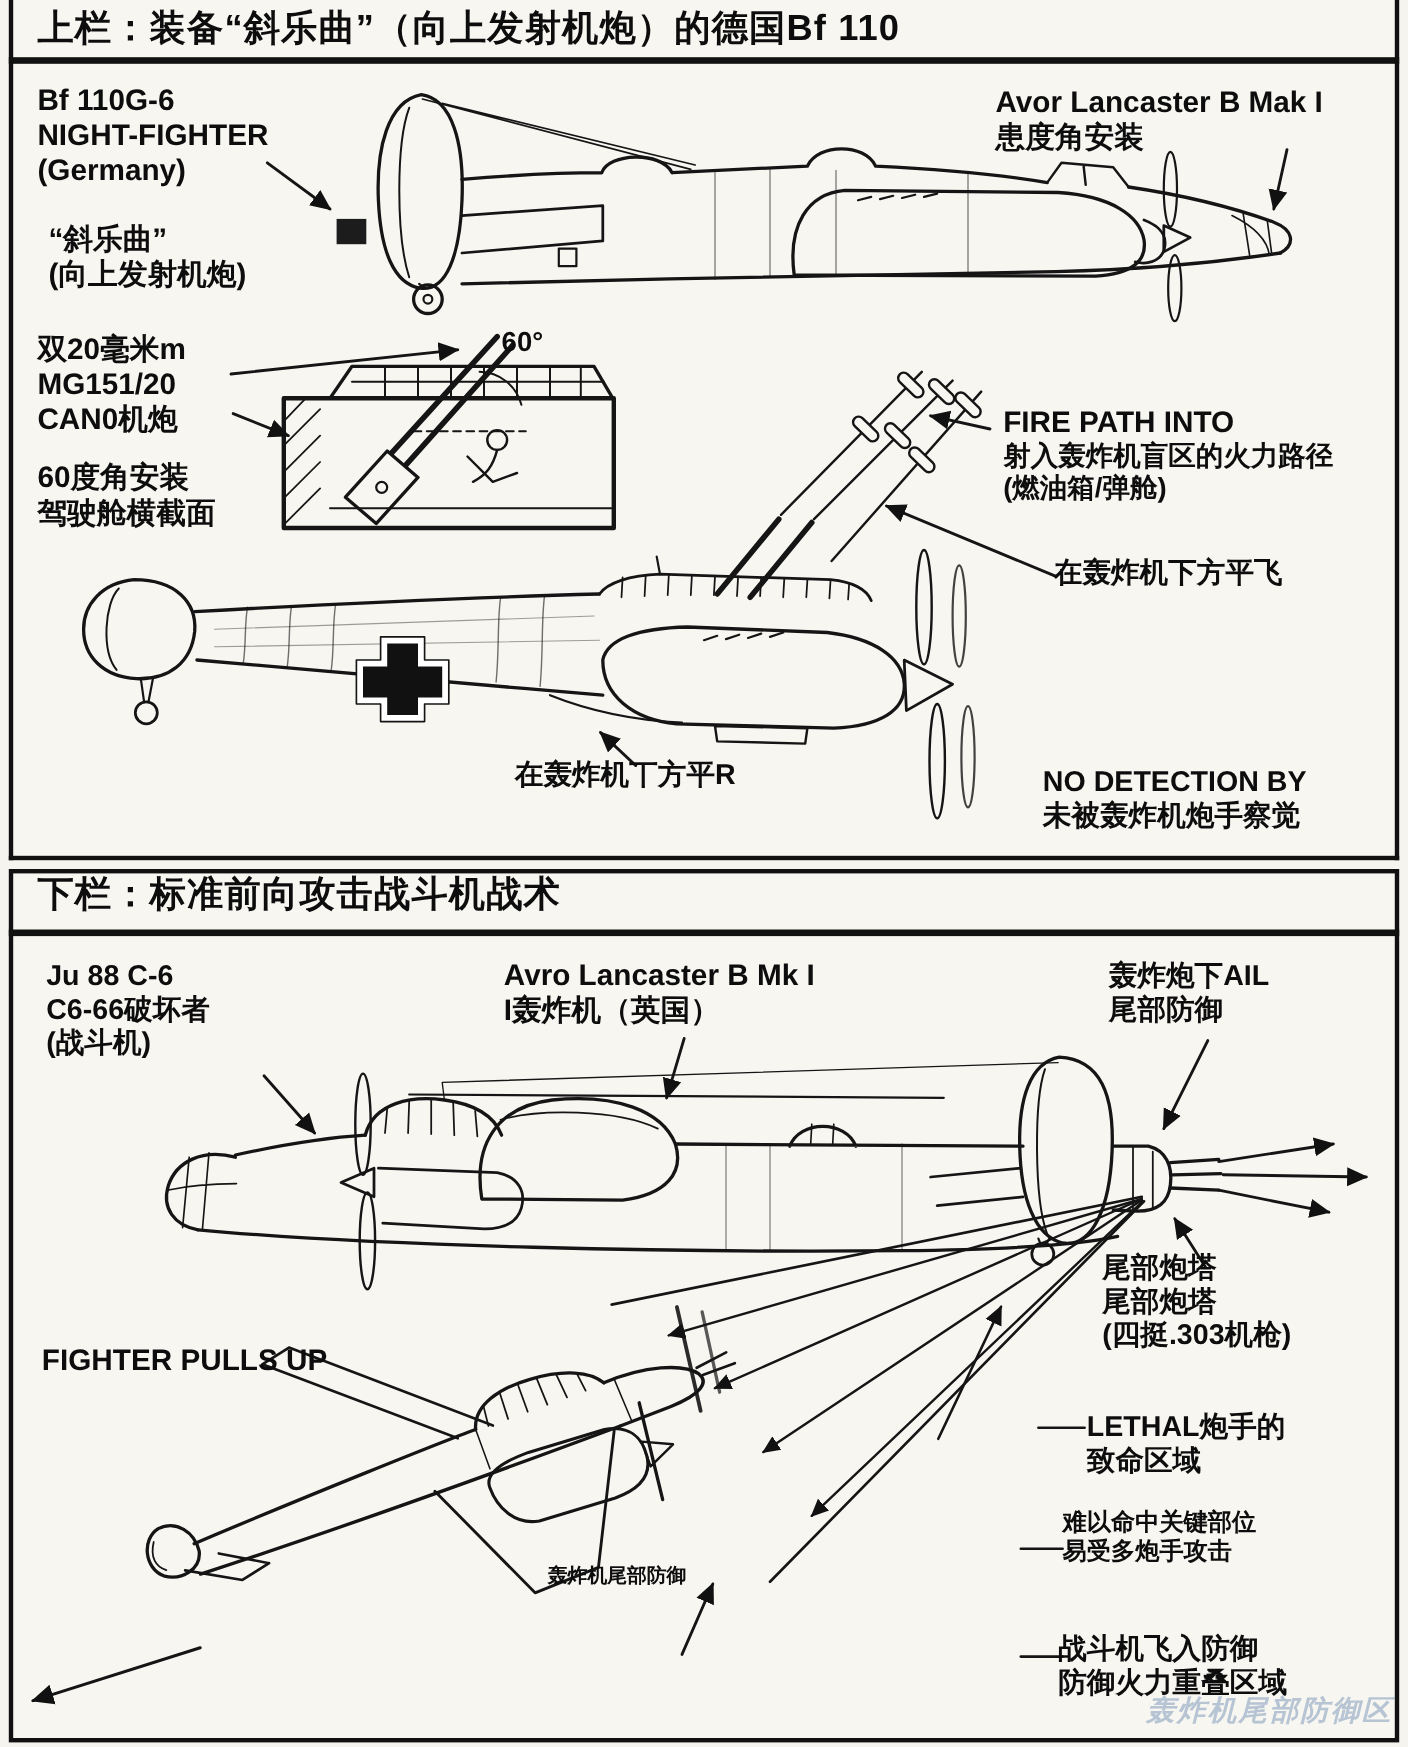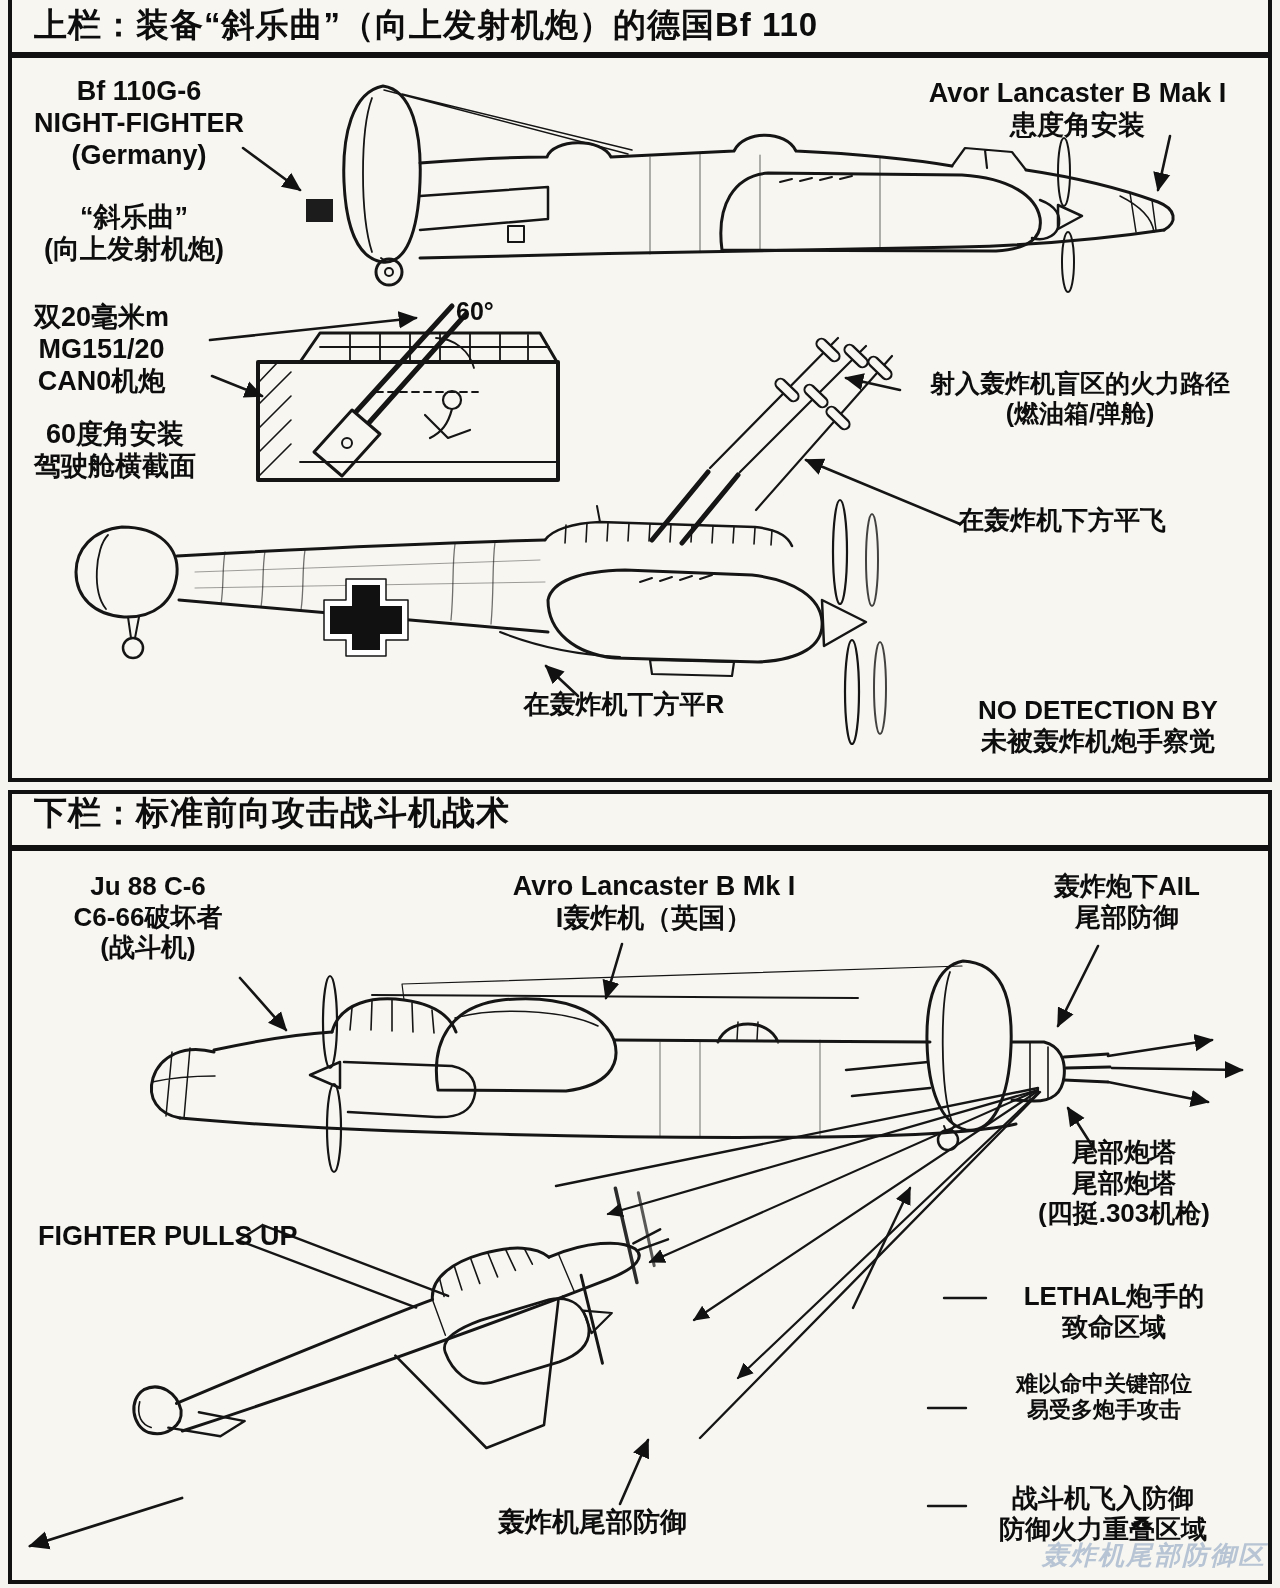--- a/index.html
+++ b/index.html
@@ -6,23 +6,23 @@
   body{
     width:1280px;height:1588px;position:relative;overflow:hidden;
     background:#f5f4ef;color:#0d0d0d;
     font-family:"Liberation Sans","DejaVu Sans",sans-serif;
   }
   .panel{position:absolute;left:8px;width:1264px;box-sizing:border-box;
          border:4px solid #111;background:#f7f6f1;}
   #panel-top{top:0;height:782px;border-top:none;}
   #panel-bottom{top:790px;height:794px;}
   .rule{position:absolute;left:8px;width:1264px;height:6px;background:#111;}
-  .lbl{position:absolute;font-weight:bold;line-height:1.18;white-space:nowrap;z-index:5;text-align:center;}
+  .lbl{position:absolute;font-weight:bold;line-height:1.18;white-space:nowrap;z-index:5;}
   .lbl span{display:block;}
-  .ctr{text-align:center;white-space:normal;}
+  .ctr{white-space:normal;}
   #art{position:absolute;left:0;top:0;z-index:3;pointer-events:none;}
   #watermark{position:absolute;font-weight:bold;color:rgba(92,126,172,0.42);
              letter-spacing:2px;z-index:6;font-style:italic;}
   .t-title{font-size:33px;letter-spacing:1px;}
 </style>
 </head>
 <body>
 
 <div class="panel" id="panel-top"></div>
 <div class="panel" id="panel-bottom"></div>
@@ -239,20 +239,21 @@
 <div class="lbl" style="left:456px;top:297px;font-size:25px">
   <span>60°</span>
 </div>
 
 <div class="lbl" style="left:34px;top:419px;font-size:27px">
   <span>60度角安装</span>
   <span>驾驶舱横截面</span>
 </div>
 
 <div class="lbl ctr" style="left:912px;top:369px;width:336px;font-size:25px">
+  <span style="font-size:27px">FIRE PATH INTO</span>
   <span>射入轰炸机盲区的火力路径</span>
   <span>(燃油箱/弹舱)</span>
 </div>
 
 <div class="lbl" style="left:958px;top:505px;font-size:26px">
   <span>在轰炸机下方平飞</span>
 </div>
 
 <div class="lbl ctr" style="left:468px;top:689px;width:312px;font-size:26px">
   <span>在轰炸机丅方平R</span>
@@ -296,21 +297,21 @@
 <div class="lbl ctr" style="left:988px;top:1281px;width:252px;font-size:26px">
   <span>LETHAL炮手的</span>
   <span>致命区域</span>
 </div>
 
 <div class="lbl ctr" style="left:966px;top:1371px;width:276px;font-size:22px">
   <span>难以命中关键部位</span>
   <span>易受多炮手攻击</span>
 </div>
 
-<div class="lbl" style="left:498px;top:1507px;font-size:27px">
+<div class="lbl" style="left:498px;top:1422px;font-size:18px">
   <span>轰炸机尾部防御</span>
 </div>
 
 <div class="lbl ctr" style="left:962px;top:1483px;width:282px;font-size:26px">
   <span>战斗机飞入防御</span>
   <span>防御火力重叠区域</span>
 </div>
 
 <div id="watermark" style="left:1042px;top:1538px;font-size:26px">
   <span>轰炸机尾部防御区</span>

